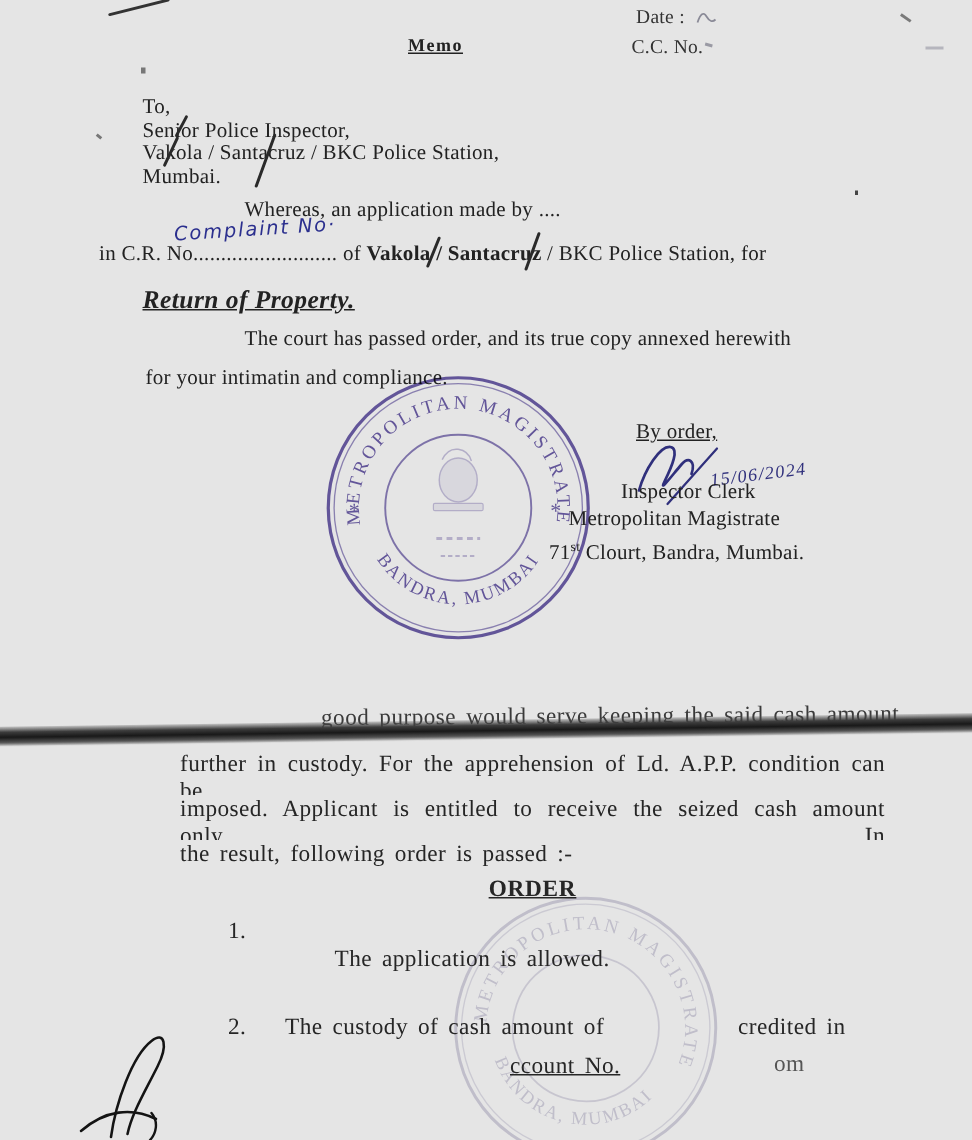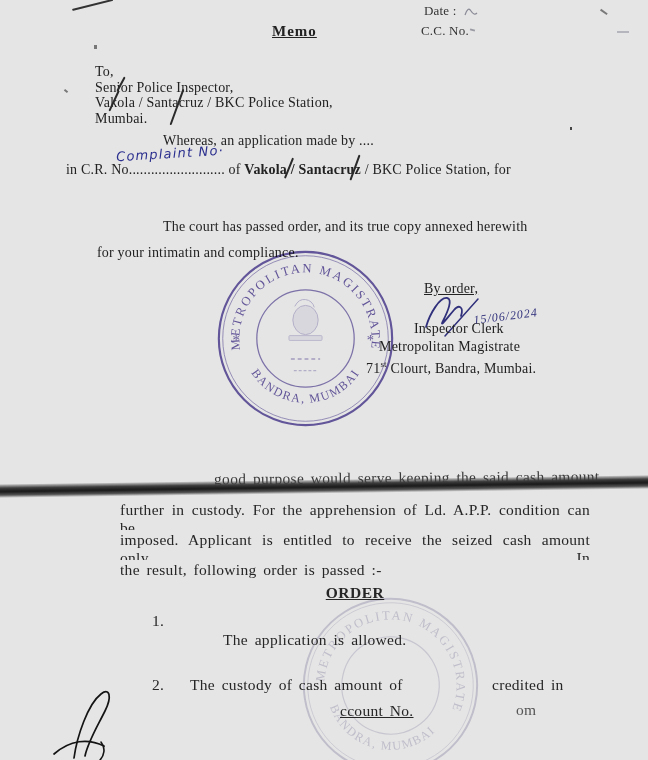--- a/index.html
+++ b/index.html
@@ -1,21 +1,21 @@
 <!DOCTYPE html>
 <html><head>
 <meta charset="utf-8">
 <style>
   html,body{margin:0;padding:0;background:#ffffff;}
   .page{position:relative;width:648px;height:760px;background:#e5e5e5;overflow:hidden;
         font-family:"Liberation Serif",serif;color:#222;}
   .abs{position:absolute;}
   .t14{font-size:14px;letter-spacing:.2px;line-height:15.6px;}
   .t13{font-size:13px;letter-spacing:.2px;}
-  .memo-title{font-size:15px;font-weight:bold;text-decoration:underline;letter-spacing:1px;}
+  .memo-title{font-size:12px;font-weight:bold;text-decoration:underline;letter-spacing:1px;}
   .subject{font-size:17px;font-weight:bold;font-style:italic;text-decoration:underline;letter-spacing:.3px;}
   .bold{font-weight:bold;}
   .hand-note{font-family:"DejaVu Sans",sans-serif;font-style:italic;font-size:13px;color:#2b2f8e;
              transform:rotate(-3.5deg);letter-spacing:1.2px;white-space:nowrap;}
   .pen-strike{position:absolute;width:1.6px;background:#2a2a2a;border-radius:1px;}
   .speck{position:absolute;background:#777;}
   .low{font-size:15.5px;letter-spacing:.3px;word-spacing:2.5px;color:#262626;}
   .jline{width:470px;height:29px;overflow:hidden;text-align:justify;}
   .jline::after{content:"";display:inline-block;width:100%;height:0;}
   .order-head{font-weight:bold;text-decoration:underline;letter-spacing:.5px;}
@@ -59,20 +59,21 @@
   <div class="pen-strike" style="left:176px;top:88px;height:38px;transform:rotate(20deg);"></div>
 
   <div class="abs t14" style="left:163px;top:133px;">Whereas, an application made by ....</div>
   <div class="abs hand-note" style="left:116px;top:146px;">Complaint No·</div>
   <div class="abs t14" style="left:66px;top:162px;white-space:nowrap;">
     <span>in C.R. No..........................</span><span> of </span><span class="bold">Vakola / Santacruz</span><span>  / BKC Police Station, for</span>
   </div>
   <div class="pen-strike" style="left:288px;top:157px;height:22px;transform:rotate(22deg);"></div>
   <div class="pen-strike" style="left:354px;top:154px;height:27px;transform:rotate(20deg);"></div>
 
+  <div class="abs subject" style="left:95px;top:190px;">Return of Property.</div>
 
   <div class="abs t14" style="left:163px;top:219px;">The court has passed order, and its true copy annexed herewith</div>
   <div class="abs t14" style="left:97px;top:245px;">for your intimatin and compliance.</div>
 
   <svg class="abs stamp" style="left:213px;top:246px;opacity:.82;" width="185" height="185" viewBox="0 0 190 190">
     <circle cx="95" cy="95" r="89" fill="none" stroke="#4d3b97" stroke-width="2.2"></circle>
     <circle cx="95" cy="95" r="85" fill="none" stroke="#4d3b97" stroke-width="0.9" opacity=".7"></circle>
     <circle cx="95" cy="95" r="50" fill="none" stroke="#4d3b97" stroke-width="1.3" opacity=".8"></circle>
     <defs>
       <path id="arcTop1" d="M 28 106.8 A 68 68 0 1 1 162 106.8"></path>

